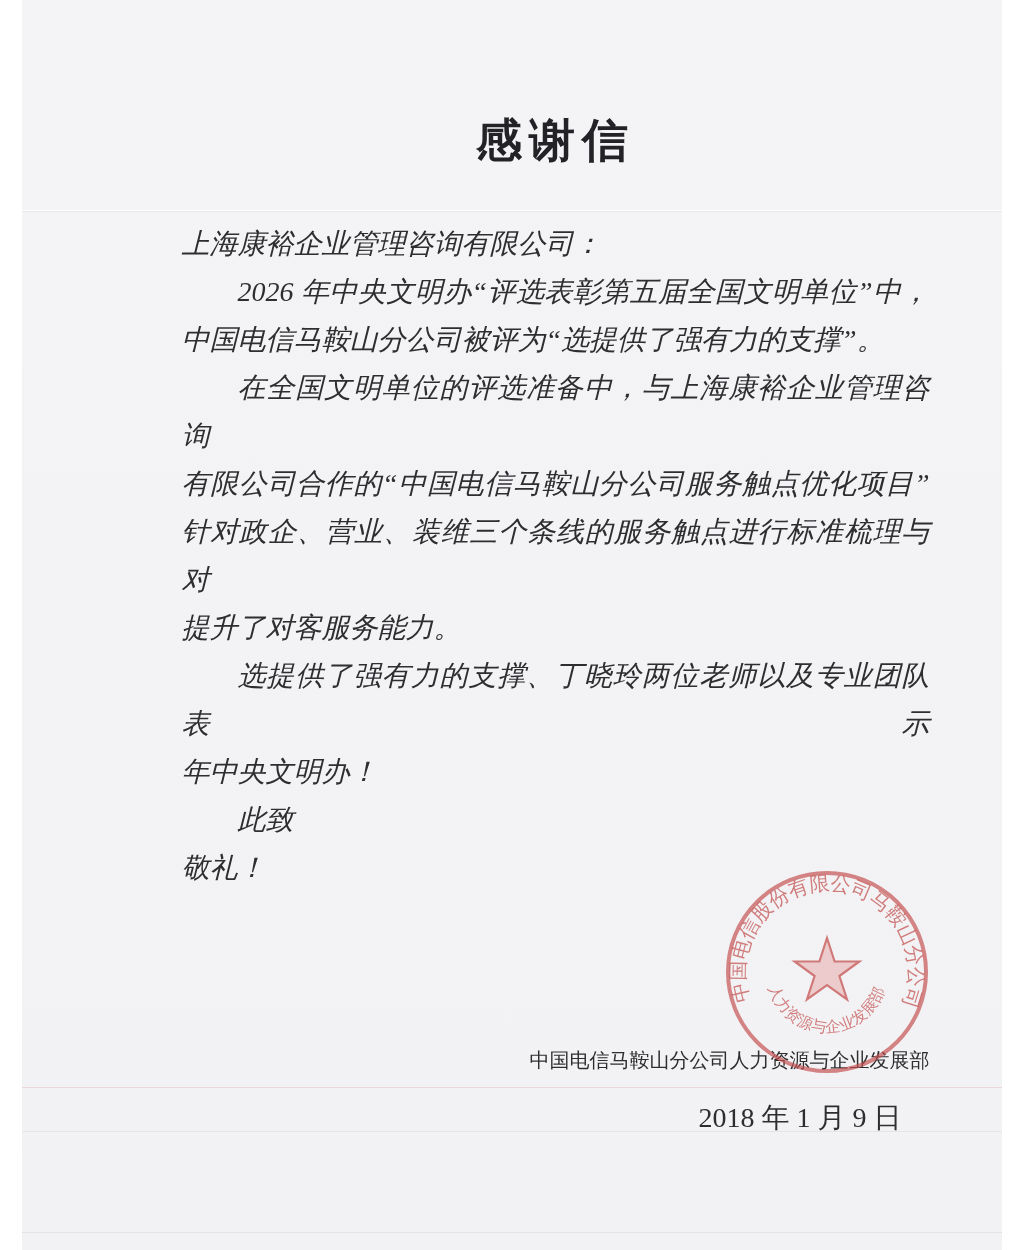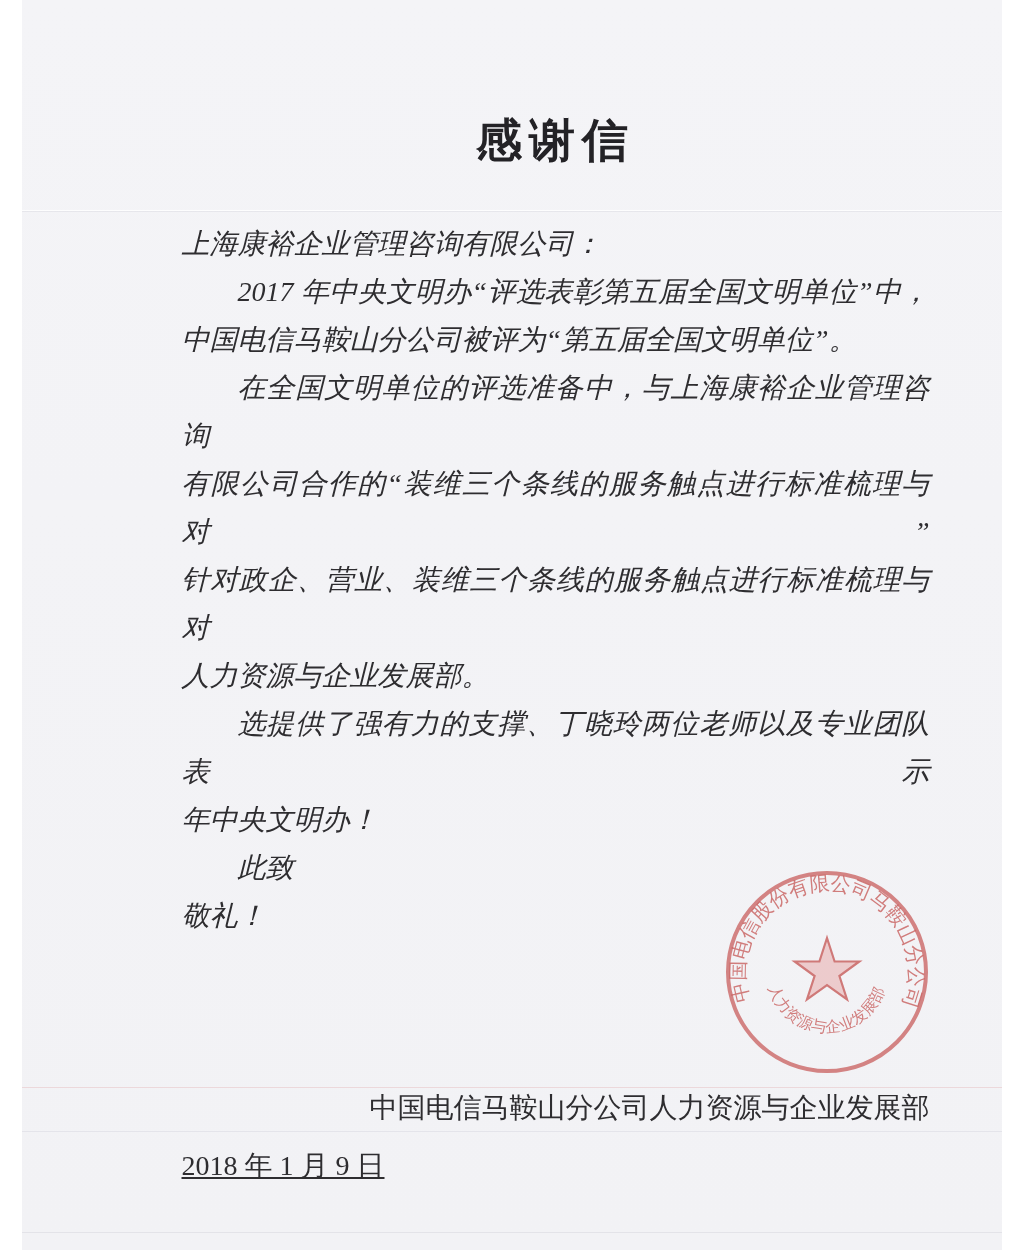--- a/index.html
+++ b/index.html
@@ -34,27 +34,27 @@
     position:absolute; top:220px; left:160px; width:748px;
     font-size:28px; line-height:48px;
     color:#2e2d30;
   }
   .line { text-align:left;font-style:italic; }
   .line.first { text-indent:2em; }
   .line.fill  { text-align:justify; text-align-last:justify; }
   .signature {
     margin-top:144px;
     text-align:right;
-    font-size:28px; line-height:48px;
+    font-size:20px; line-height:48px;
   }
   .date {
     margin-top:10px;
-    text-align:left;
+    text-align:right;
     padding-right:28px;
-    font-size:28px; line-height:48px;text-decoration:underline;
+    font-size:28px; line-height:48px;
   }
   .stamp {
     position:absolute; left:695px; top:862px;
     width:220px; height:220px;
     pointer-events:none;
     opacity:0.88;
   }
   .stamp svg { display:block; }
 </style>
 </head>
@@ -65,26 +65,26 @@
   <div class="scanline l1"></div>
   <div class="scanline l2"></div>
   <div class="scanline l3"></div>
   <div class="scanline l4"></div>
 
   <div class="title">感谢信</div>
 
   <div class="body">
     <div id="lines-container">
         <div class="line">上海康裕企业管理咨询有限公司：</div>
-        <div class="line first fill">2017 年中央文明办“评选表彰第五届全国文明单位”中，</div>
-        <div class="line">中国电信马鞍山分公司被评为“第五届全国文明单位”。</div>
+        <div class="line first fill">2026 年中央文明办“评选表彰第五届全国文明单位”中，</div>
+        <div class="line">中国电信马鞍山分公司被评为“选提供了强有力的支撑”。</div>
         <div class="line first fill">在全国文明单位的评选准备中，与上海康裕企业管理咨询</div>
-        <div class="line fill">有限公司合作的“装维三个条线的服务触点进行标准梳理与对”</div>
+        <div class="line fill">有限公司合作的“中国电信马鞍山分公司服务触点优化项目”</div>
         <div class="line fill">针对政企、营业、装维三个条线的服务触点进行标准梳理与对</div>
-        <div class="line">人力资源与企业发展部。</div>
+        <div class="line">提升了对客服务能力。</div>
         <div class="line first fill">选提供了强有力的支撑、丁晓玲两位老师以及专业团队表示</div>
         <div class="line">年中央文明办！</div>
         <div class="line first">此致</div>
         <div class="line">敬礼！</div>
       </div>
     <div class="signature">中国电信马鞍山分公司人力资源与企业发展部</div>
     <div class="date">2018 年 1 月 9 日</div>
   </div>
 
   <div class="stamp">

